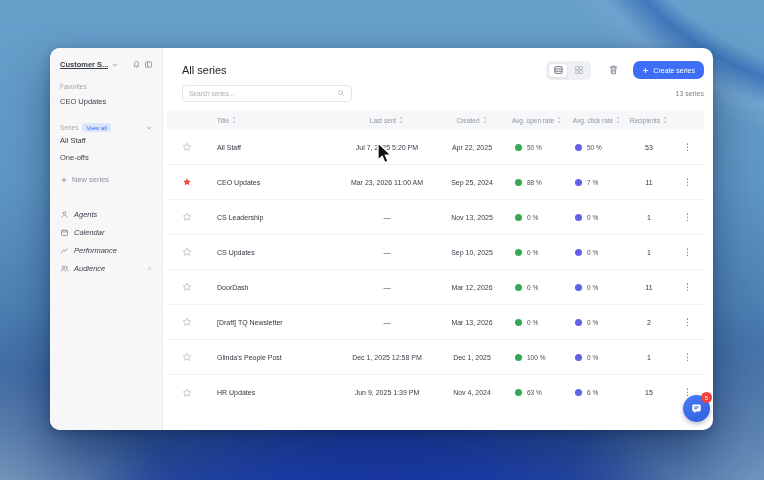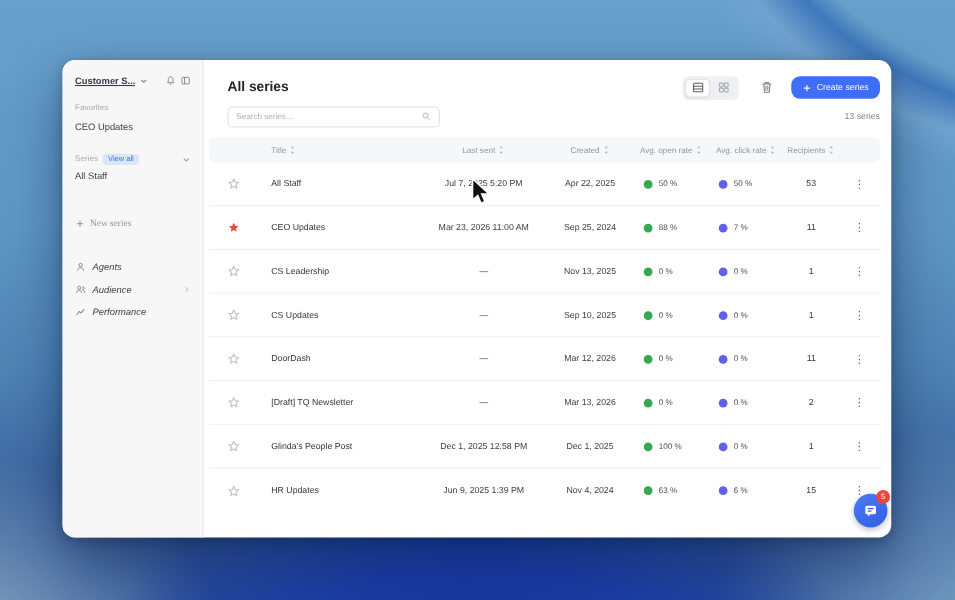--- a/index.html
+++ b/index.html
@@ -28,29 +28,29 @@
   .ws-name { font-weight:bold; color:#373d46; white-space:nowrap; overflow:hidden; max-width:52px;text-decoration:underline; }
   .ws-row .spacer { flex:1; }
   .icn { display:inline-flex; align-items:center; justify-content:center; flex:0 0 auto; }
   .icn svg { display:block; }
   .sec-label { font-size:6.5px; color:#a2a8b2; margin-top:14px; margin-bottom:3px; }
   .side-item { padding:4px 0; color:#3c424b; cursor:default; }
   .series-row { display:flex; align-items:center; gap:4px; margin-top:13px; }
   .series-label { font-size:6.5px; color:#a2a8b2; }
   .pill { background:#dbe6fb; color:#3e6ef5; font-size:6px; padding:1.5px 4px; border-radius:3px; }
   .series-row .spacer { flex:1; }
-  .new-series { display:flex; align-items:center; gap:4px; color:#8a919c; margin-top:22px; padding:3px 0;font-family:Liberation Serif, serif; }
+  .new-series { display:flex; align-items:center; gap:4px; color:#8a919c; margin-top:6px; padding:3px 0; }
   .nav { margin-top:18px; display:flex; flex-direction:column;font-style:italic; }
   .nav-item { display:flex; align-items:center; gap:5px; padding:4.5px 0; }
   .nav-item .spacer { flex:1; }
 
   
   .main { flex:1; display:flex; flex-direction:column; padding:12px 9px 0 19px; min-width:0; }
   .top-row { display:flex; align-items:center; height:20px; }
-  .page-title { font-size:11px; font-weight:bold; color:#20252c; }
+  .page-title { font-size:11px; font-weight:normal; color:#20252c; }
   .top-row .spacer { flex:1; }
   .toggle-group { display:flex; background:#eef0f3; border-radius:5px; padding:2px; gap:1px; }
   .toggle-btn { width:20px; height:15px; display:flex; align-items:center; justify-content:center; border-radius:4px; }
   .toggle-btn.selected { background:#ffffff; border:1px solid #e2e5e9; box-shadow:0 1px 2px rgba(0,0,0,.06); }
   .trash-btn { margin-left:14px; margin-right:12px; width:16px; height:16px; display:flex; align-items:center; justify-content:center; }
   .create-btn { background:#3e6ef5; color:#fff; font-size:7px; height:18px; padding:0 9px;
     border:none; border-radius:7px; display:flex; align-items:center; gap:4px; }
   .search-row { display:flex; align-items:center; margin-top:4px; height:18px; }
   .search-box { width:170px; height:17px; border:1px solid #e3e6ea; border-radius:4px; background:#fff;
     display:flex; align-items:center; padding:0 6px; }
@@ -130,20 +130,21 @@
       <span class="series-label">Series</span>
       <span class="pill">View all</span>
       <span class="spacer"></span>
       <span class="icn">
         <svg width="8" height="8" viewBox="0 0 12 12">
             <path d="M3.5 4.8 L6 7.3 L8.5 4.8" stroke="#9aa1ab" stroke-width="1.3" fill="none" stroke-linecap="round"></path>
           </svg>
       </span>
     </div>
     <div class="side-item">All Staff</div>
+    <div class="side-item">One-offs</div>
 
     <div class="new-series">
       <span class="icn">
         <svg width="8" height="8" viewBox="0 0 12 12">
             <path d="M6 2.8 V9.2 M2.8 6 H9.2" stroke="#8a919c" stroke-width="1.2" stroke-linecap="round"></path>
           </svg>
       </span>
       <span>New series</span>
     </div>
 
@@ -153,40 +154,51 @@
           <svg width="9" height="9" viewBox="0 0 12 12">
               <circle cx="6" cy="4" r="1.8" stroke="#7d8591" stroke-width="1" fill="none"></circle>
               <path d="M2.9 9.6 C3.1 7.6 4.3 6.9 6 6.9 C7.7 6.9 8.9 7.6 9.1 9.6" stroke="#7d8591" stroke-width="1" fill="none" stroke-linecap="round"></path>
             </svg>
         </span>
         <span>Agents</span>
       </div>
       <div class="nav-item">
         <span class="icn">
           <svg width="9" height="9" viewBox="0 0 12 12">
+              <rect x="2" y="3" width="8" height="7" rx="1" stroke="#7d8591" stroke-width="1" fill="none"></rect>
+              <line x1="2" y1="5.2" x2="10" y2="5.2" stroke="#7d8591" stroke-width="1"></line>
+              <line x1="4.2" y1="2" x2="4.2" y2="3.6" stroke="#7d8591" stroke-width="1"></line>
+              <line x1="7.8" y1="2" x2="7.8" y2="3.6" stroke="#7d8591" stroke-width="1"></line>
+            </svg>
+        </span>
+        <span>Calendar</span>
+      </div>
+      <div class="nav-item">
+        <span class="icn">
+          <svg width="9" height="9" viewBox="0 0 12 12">
+              <polyline points="2,8.6 4.5,5.6 6.5,7.1 9.6,3.6" stroke="#7d8591" stroke-width="1.1" fill="none" stroke-linecap="round" stroke-linejoin="round"></polyline>
+            </svg>
+        </span>
+        <span>Performance</span>
+      </div>
+      <div class="nav-item">
+        <span class="icn">
+          <svg width="9" height="9" viewBox="0 0 12 12">
               <circle cx="4.5" cy="4.3" r="1.6" stroke="#7d8591" stroke-width="1" fill="none"></circle>
               <path d="M1.8 9.4 C2 7.8 3.1 7.1 4.5 7.1 C5.9 7.1 7 7.8 7.2 9.4" stroke="#7d8591" stroke-width="1" fill="none" stroke-linecap="round"></path>
               <path d="M8 3.4 A1.4 1.4 0 1 1 8 6.1 M8.8 7.2 C9.9 7.5 10.3 8.2 10.4 9.3" stroke="#7d8591" stroke-width="1" fill="none" stroke-linecap="round"></path>
             </svg>
         </span>
         <span>Audience</span>
         <span class="spacer"></span>
         <span class="icn">
           <svg width="7" height="7" viewBox="0 0 12 12">
               <path d="M4.8 3.5 L7.3 6 L4.8 8.5" stroke="#9aa1ab" stroke-width="1.3" fill="none" stroke-linecap="round"></path>
             </svg>
         </span>
-      </div>
-      <div class="nav-item">
-        <span class="icn">
-          <svg width="9" height="9" viewBox="0 0 12 12">
-              <polyline points="2,8.6 4.5,5.6 6.5,7.1 9.6,3.6" stroke="#7d8591" stroke-width="1.1" fill="none" stroke-linecap="round" stroke-linejoin="round"></polyline>
-            </svg>
-        </span>
-        <span>Performance</span>
       </div>
     </div>
   </div>
 
   <div class="main">
     <div class="top-row">
       <span class="page-title">All series</span>
       <span class="spacer"></span>
       <div class="toggle-group">
         <div class="toggle-btn selected">

